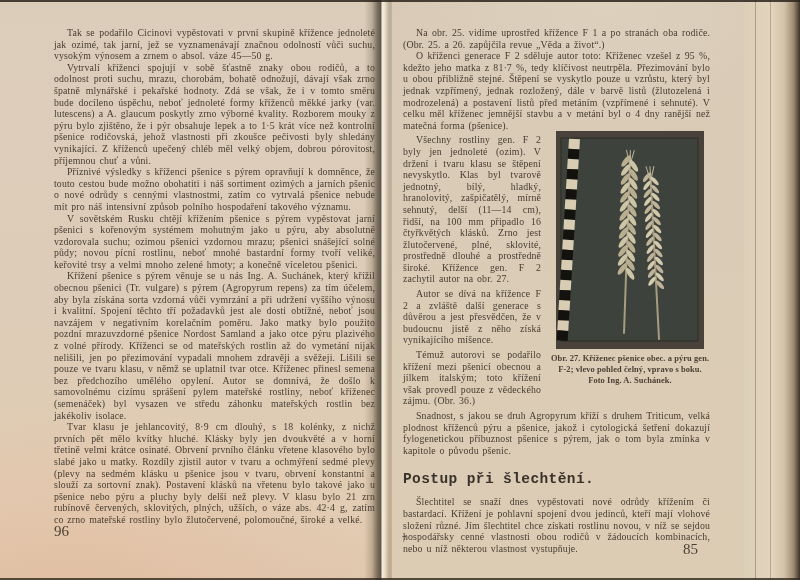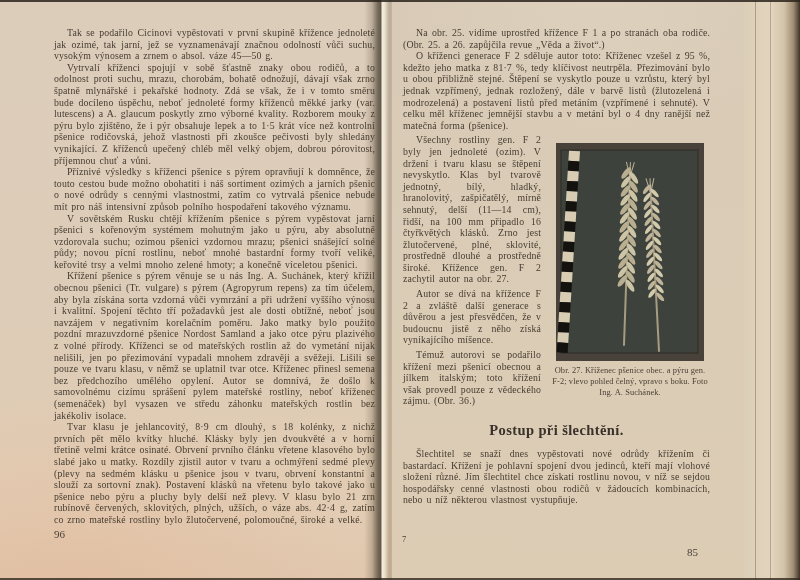--- a/index.html
+++ b/index.html
@@ -29,35 +29,35 @@
     margin:0;
     text-indent:13px;
     text-align:justify;
     font-size:9.8px;
     line-height:11.6px;
     word-spacing:1.2px;
     letter-spacing:.15px;
   }
   .page-right .text-block p.colgap{margin-top:3px;}
   .photo-float{
-    float:right;width:160px;margin:12px 0 2px 9px;padding:0;
+    float:right;width:160px;margin:0 0 2px 9px;padding:0;font-weight:bold;
   }
   .photo-frame{display:block;margin:0 auto 5px auto;}
   .figcap{
     font-size:8.4px;line-height:10.6px;text-align:center;
     letter-spacing:.1px;color:#4a4134;text-indent:0;
   }
   h2.section-heading{
     clear:both;
     margin:15px 0 9px 0;
-    font-family:Liberation Serif, serif;
+    font-family:Liberation Mono, monospace;
     font-weight:bold;font-size:14.5px;letter-spacing:.4px;
-    text-align:center;color:#39322a;
-  }
-  .pagenum{position:absolute;font-size:11px;color:#4a4236;}
+    color:#39322a;
+  }
+  .pagenum{position:absolute;font-size:15px;color:#4a4236;}
   .pagenum-left{left:54px;bottom:40px;}
   .pagenum-right{right:46px;bottom:22px;}
   .sig{position:absolute;left:10px;bottom:36px;font-size:8.5px;color:#4a4236;}
   .gutter{
     position:absolute;left:364px;width:36px;top:0;bottom:0;pointer-events:none;
     background:linear-gradient(90deg,
       rgba(70,58,38,0) 0%,
       rgba(70,58,38,.22) 22%,
       rgba(38,30,18,.55) 38%,
       rgba(24,19,10,.62) 46%,
@@ -196,20 +196,21 @@
               <ellipse cx="99" cy="150" rx="5.5" ry="2" fill="#d3c9ac" transform="rotate(-50 99 150)"></ellipse>
               <ellipse cx="107" cy="154" rx="5.5" ry="2" fill="#bfb499" transform="rotate(50 107 154)"></ellipse>
             </g>
         </svg>
         <figcaption class="figcap">Obr. 27. Kříženec pšenice obec. a pýru gen. F-2; vlevo pohled čelný, vpravo s boku. Foto Ing. A. Suchánek.</figcaption>
       </figure>
 
       <p class="colgap">Všechny rostliny gen. F 2 byly jen jednoleté (ozim). V držení i tvaru klasu se štěpení nevyskytlo. Klas byl tvarově jednotný, bílý, hladký, hranolovitý, zašpičatělý, mírně sehnutý, delší (11—14 cm), řidší, na 100 mm připadlo 16 čtyřkvětých klásků. Zrno jest žlutočervené, plné, sklovité, prostředně dlouhé a prostředně široké. Křížence gen. F 2 zachytil autor na obr. 27.</p>
       <p class="colgap">Autor se dívá na křížence F 2 a zvláště další generace s důvěrou a jest přesvědčen, že v budoucnu jistě z něho získá vynikajícího míšence.</p>
       <p class="colgap">Témuž autorovi se podařilo křížení mezi pšenicí obecnou a jílkem italským; toto křížení však provedl pouze z vědeckého zájmu. (Obr. 36.)</p>
+      <p class="colgap">Snadnost, s jakou se druh Agropyrum kříží s druhem Triticum, velká plodnost kříženců pýru a pšenice, jakož i cytologická šetření dokazují fylogenetickou příbuznost pšenice s pýrem, jak o tom byla zmínka v kapitole o původu pšenic.</p>
 
       <h2 class="section-heading">Postup při šlechtění.</h2>
 
       <p>Šlechtitel se snaží dnes vypěstovati nové odrůdy křížením či bastardací. Křížení je pohlavní spojení dvou jedinců, kteří mají vlohové složení různé. Jím šlechtitel chce získati rostlinu novou, v níž se sejdou hospodářsky cenné vlastnosti obou rodičů v žádoucích kombinacích, nebo u níž některou vlastnost vystupňuje.</p>
     </div>
     <div class="sig">7</div>
     <div class="pagenum pagenum-right">85</div>
   </div>
 
   <div class="page-edge"></div>

